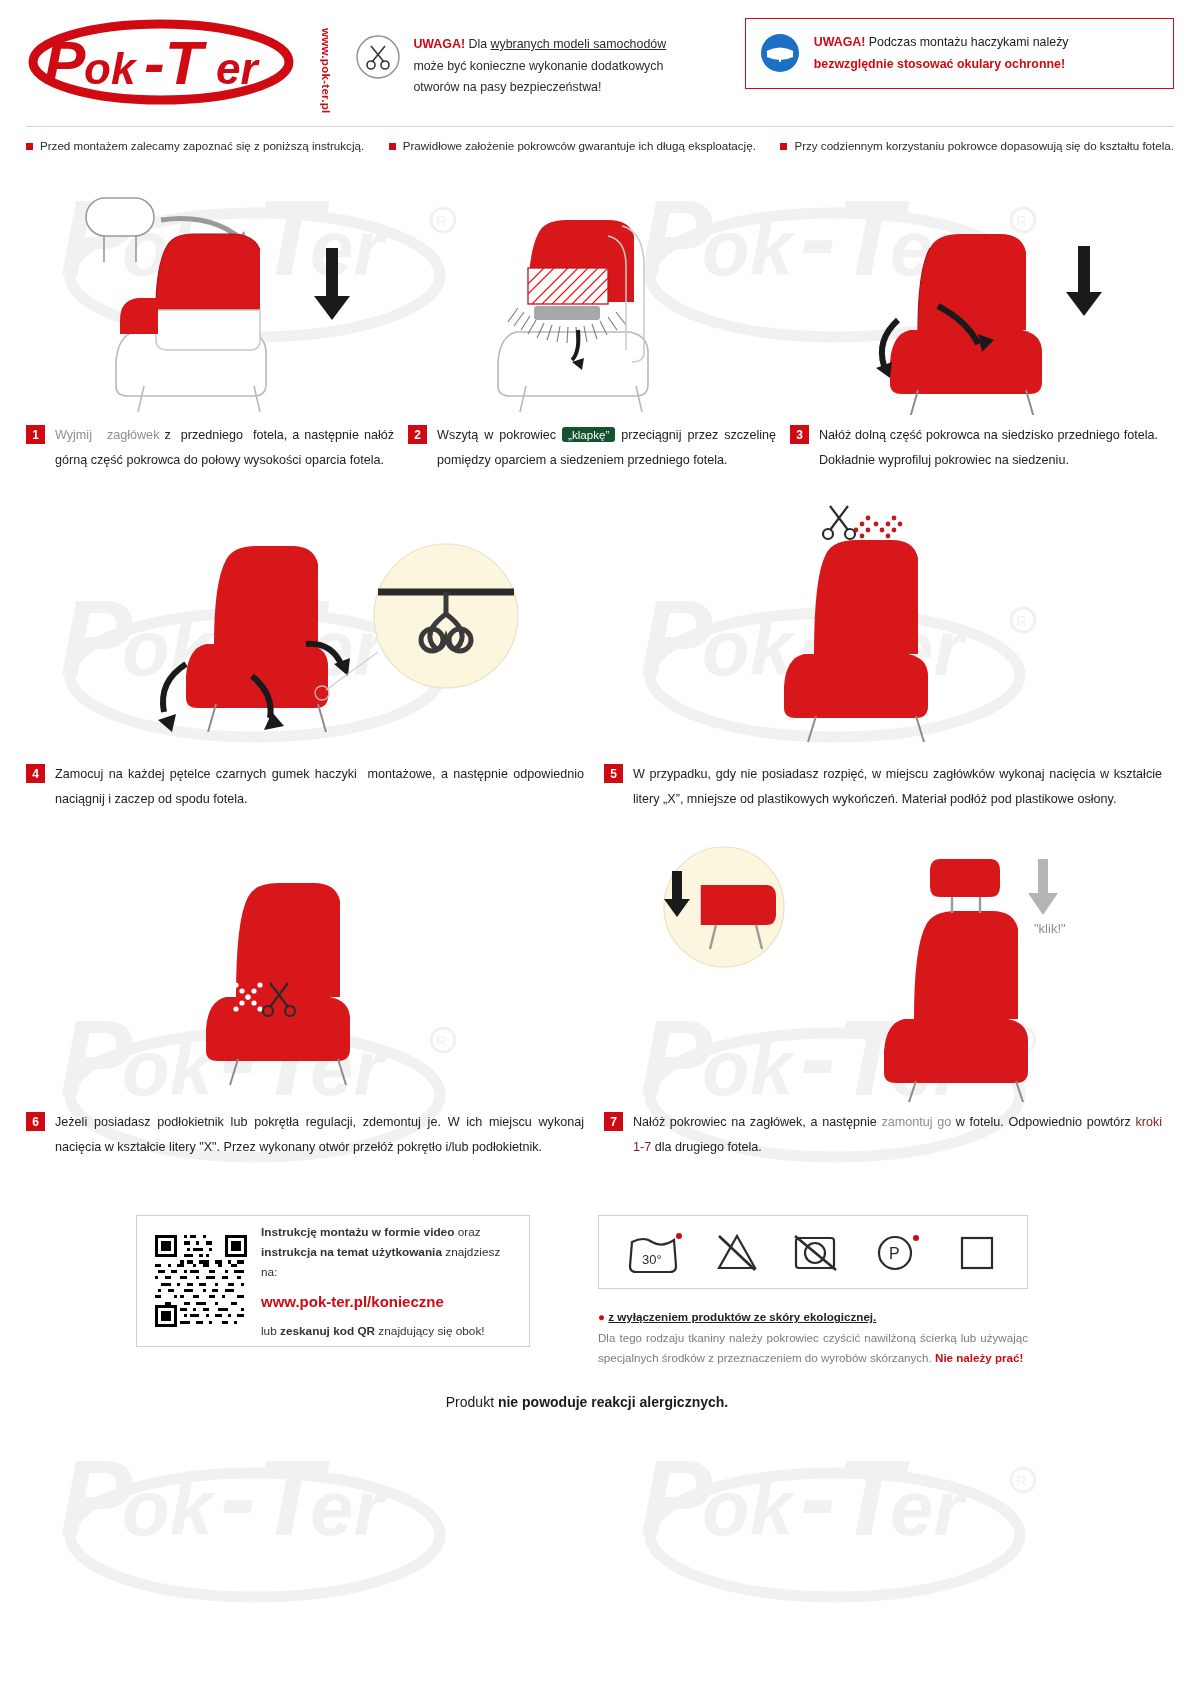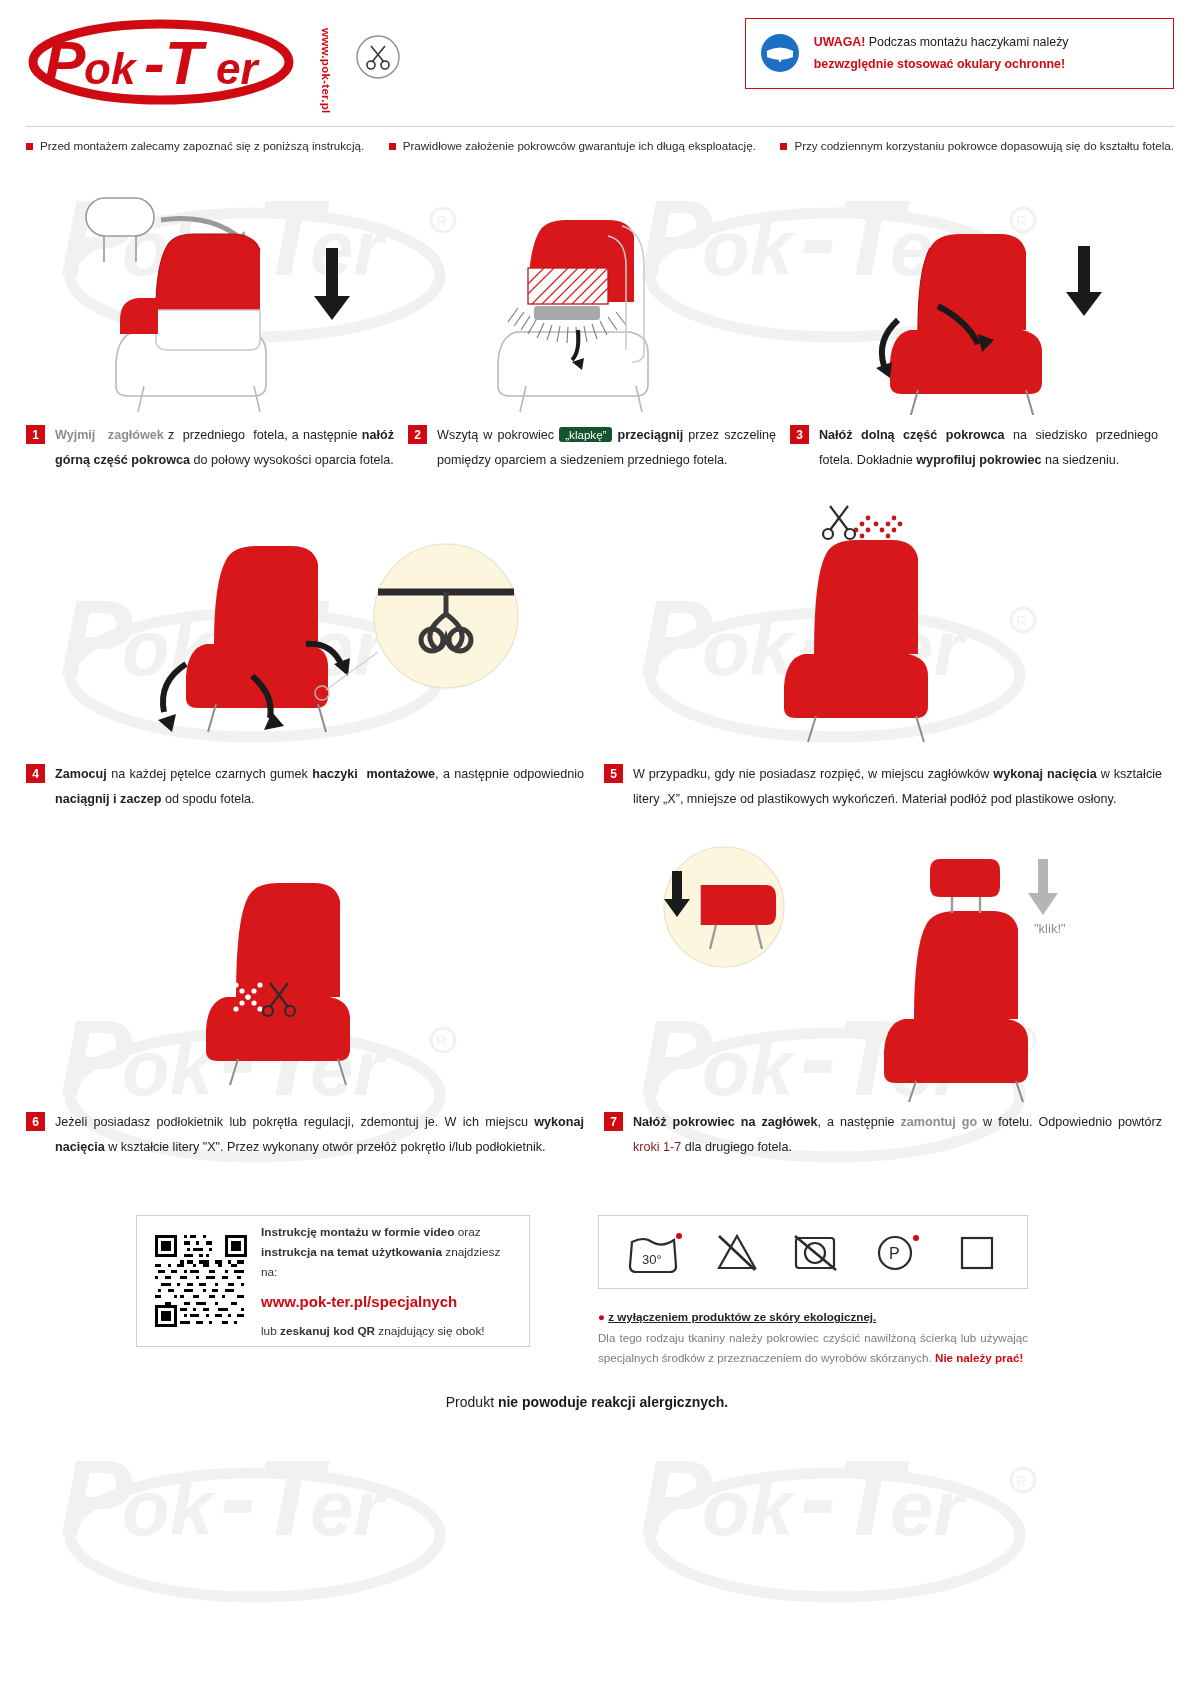--- a/index.html
+++ b/index.html
@@ -116,21 +116,21 @@
     font-weight: bold;
     display: flex; align-items: center; justify-content: center;
     margin-top: 2px;
   }
   .stxt {
     font-size: 12.6px;
     line-height: 1.95;
     color: #222;
     text-align: justify;
   }
-  .stxt b { font-weight: bold; }
+  .stxt b { font-weight: normal; }
   .stxt .grey { color: #8d8d8d; }
   .stxt .red { color: #7f1d1d; }
   .chip {
     background: #14532d;
     color: #fff;
     padding: 1px 6px;
     border-radius: 3px;
     font-size: 11.6px;
   }
 
@@ -313,20 +313,27 @@
     </div>
 
     <div class="warn1">
       <svg width="46" height="46" viewBox="0 0 46 46">
         <circle cx="23" cy="23" r="21" fill="none" stroke="#8d8d8d" stroke-width="1.4"></circle>
         <circle cx="16" cy="31" r="4" fill="none" stroke="#333" stroke-width="1.6"></circle>
         <circle cx="30" cy="31" r="4" fill="none" stroke="#333" stroke-width="1.6"></circle>
         <path d="M17 28 L30 12" stroke="#333" stroke-width="1.6" fill="none"></path>
         <path d="M29 28 L16 12" stroke="#333" stroke-width="1.6" fill="none"></path>
       </svg>
+      <div class="txt">
+        <b>UWAGA!</b>
+        <span>Dla</span>
+        <u>wybranych modeli samochodów</u><br>
+        <span>może być konieczne wykonanie dodatkowych</span><br>
+        <span>otworów na pasy bezpieczeństwa!</span>
+      </div>
     </div>
 
     <div class="warn2">
       <svg width="44" height="44" viewBox="0 0 44 44">
         <circle cx="22" cy="22" r="19" fill="#1b6fc4"></circle>
         <path d="M9 21 q13 -7 26 0 v5 q-13 6 -26 0 z" fill="#fff"></path>
         <path d="M9 21 q13 -7 26 0" stroke="#fff" stroke-width="2" fill="none"></path>
         <path d="M22 26 v5" stroke="#fff" stroke-width="2"></path>
       </svg>
       <div class="txt">
@@ -721,21 +728,21 @@
           <rect x="8" y="27" width="3" height="1"></rect>
             <rect x="13" y="27" width="2" height="1"></rect>
             <rect x="17" y="27" width="1" height="1"></rect>
             <rect x="21" y="27" width="2" height="1"></rect>
             <rect x="25" y="27" width="1" height="1"></rect>
         </g>
       </svg>
       <div class="qrtxt">
         <b>Instrukcję montażu w formie video</b><span> oraz</span><br>
         <b>instrukcja na temat użytkowania</b><span> znajdziesz na:</span>
-        <a class="big" href="#" style="text-decoration:none">www.pok-ter.pl/specjalnych</a>
+        <a class="big" href="#" style="text-decoration:none">www.pok-ter.pl/konieczne</a>
         <span>lub </span><b>zeskanuj kod QR</b><span> znajdujący się obok!</span>
       </div>
     </div>
 
     <div class="carebox">
       <div class="careicons">
         <svg width="58" height="48" viewBox="0 0 58 48">
           <path d="M6 14 q12 -6 20 0 q10 6 22 -2 l2 26 q0 6 -6 6 l-34 0 q-6 0 -6 -6 z" fill="none" stroke="#2b2b2b" stroke-width="2.2"></path>
           <text x="16" y="36" font-family="Liberation Sans, sans-serif" font-size="13" fill="#2b2b2b">30°</text>
           <circle cx="53" cy="8" r="3" fill="#cf0a12"></circle>

